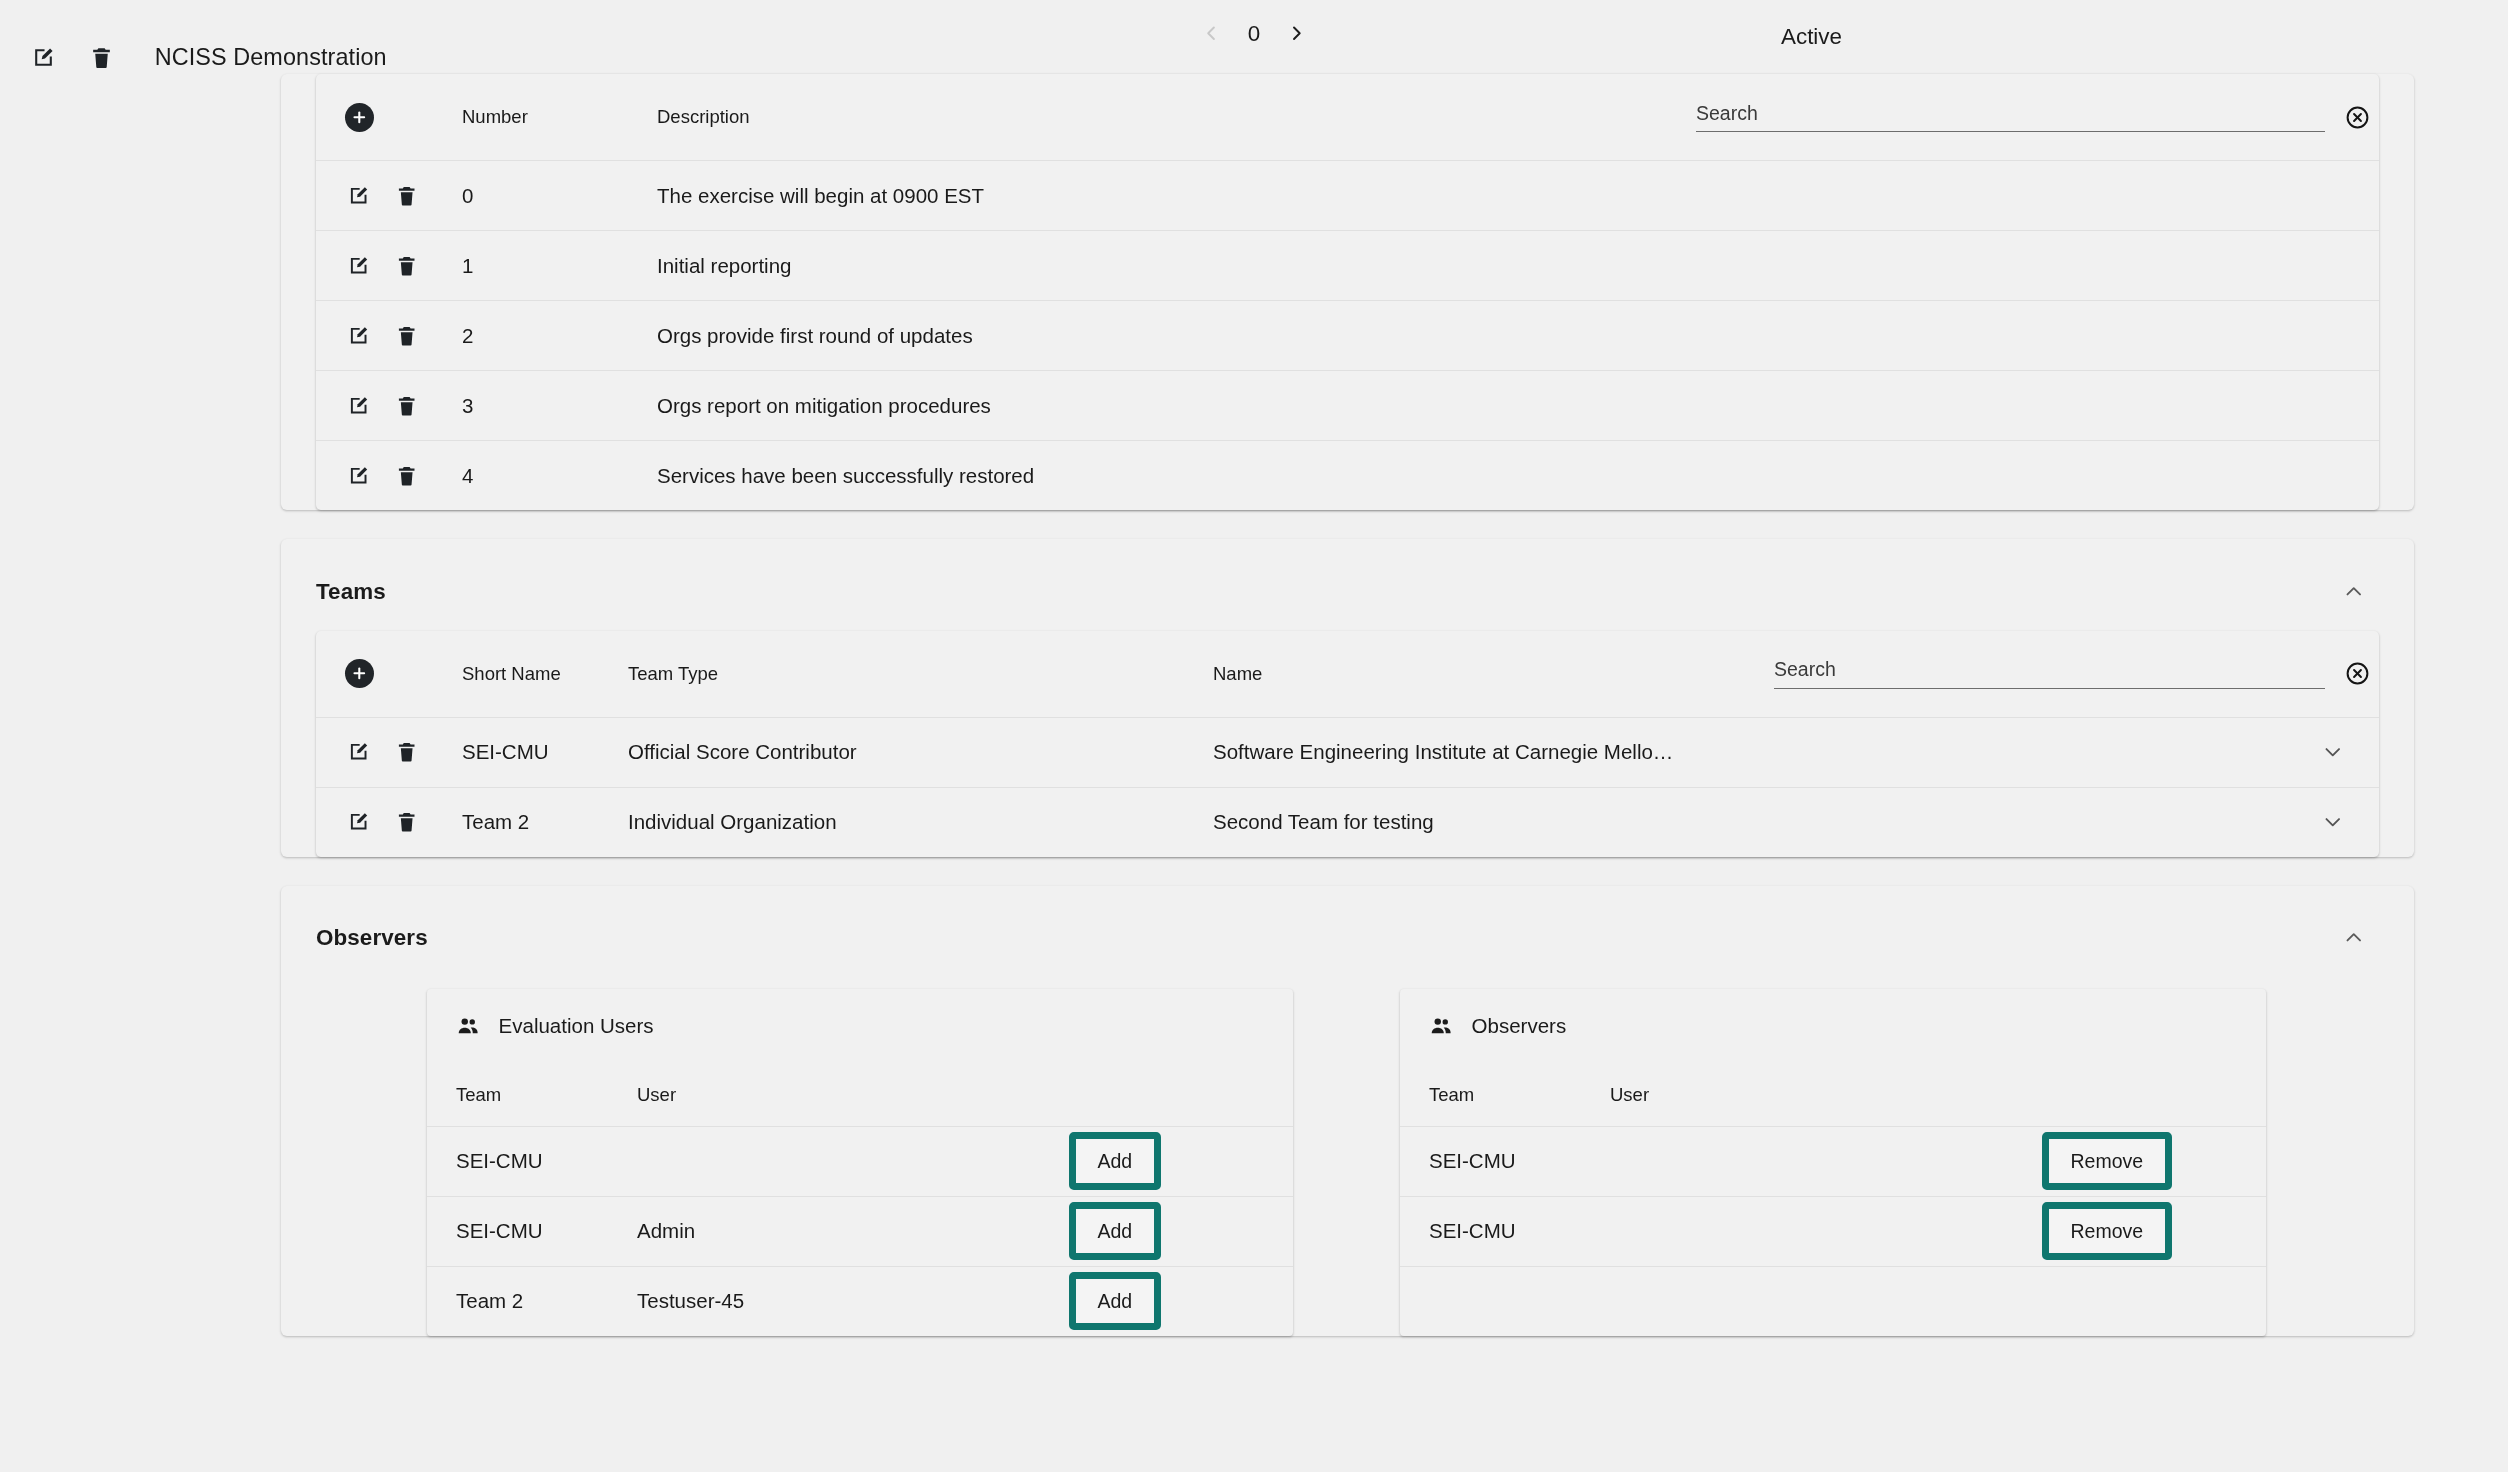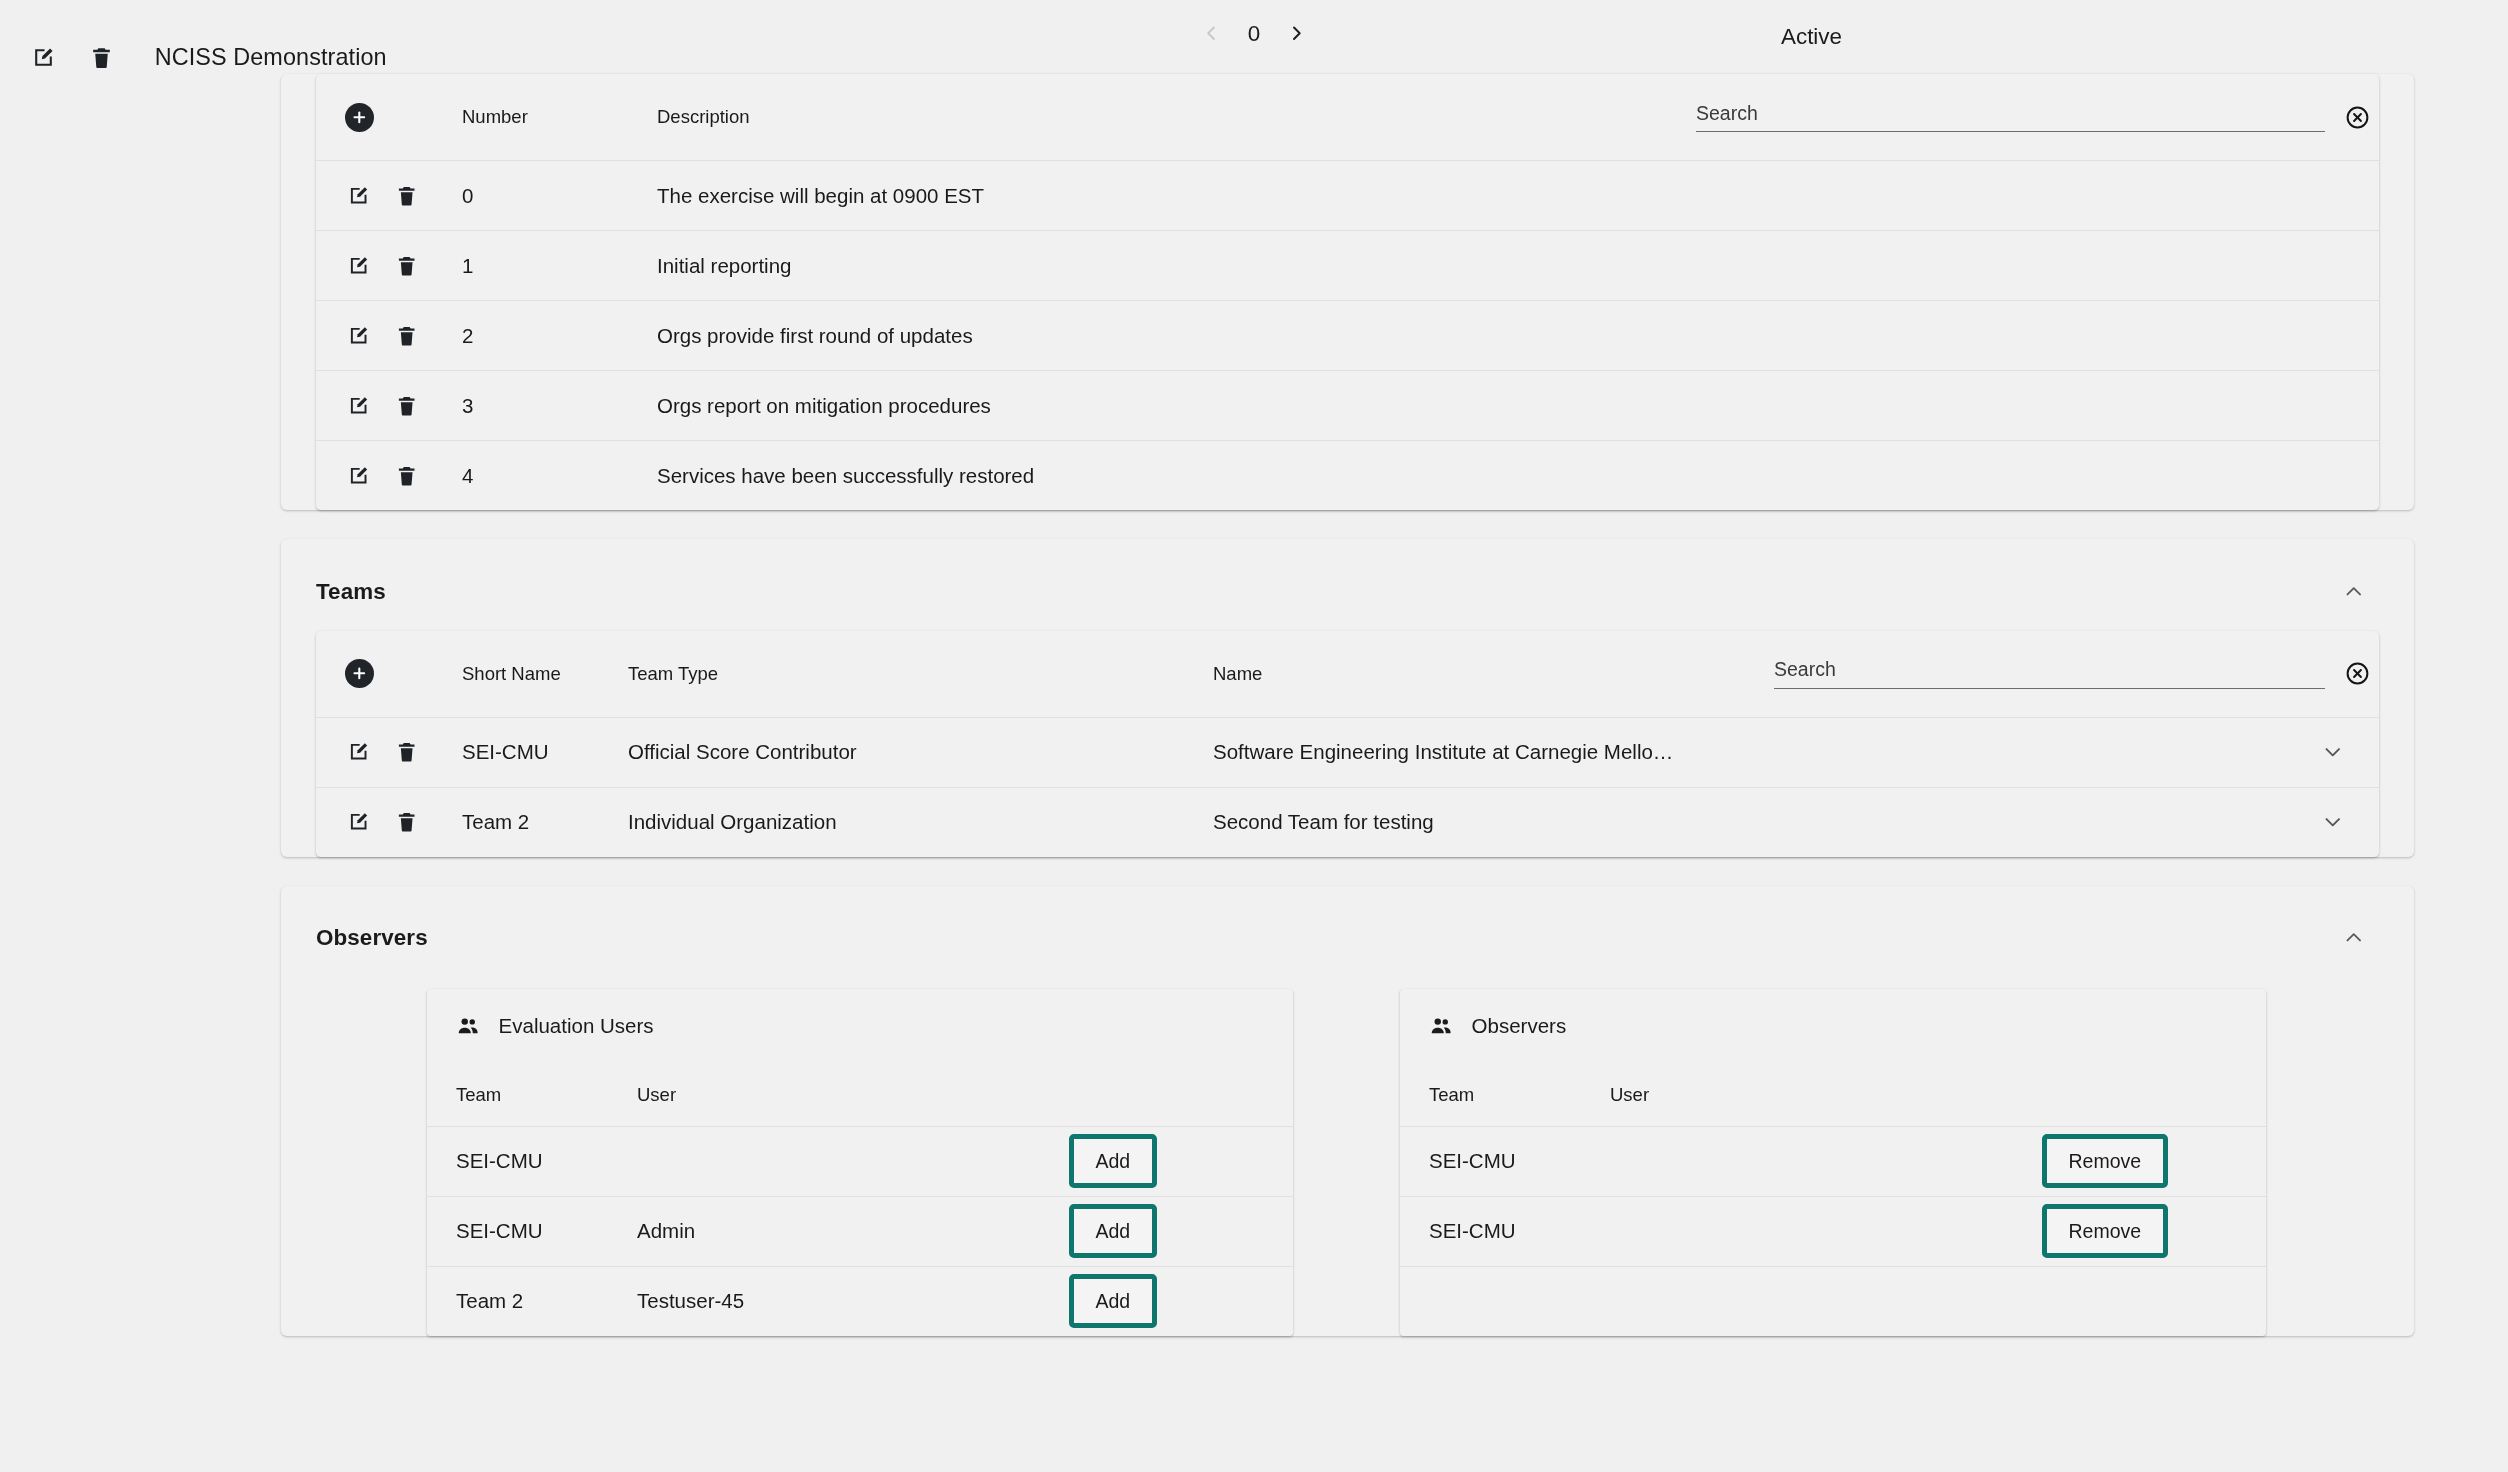--- a/index.html
+++ b/index.html
@@ -228,21 +228,21 @@
   }
   .prow.head { border-top: none; min-height: 62px; }
   .prow.head .pcell { font-size: 18.5px; }
   .prow.blank { min-height: 70px; }
   .pcell { font-size: 20.5px; color: #1a1a1a; }
   .p-team { width: 181px; flex: 0 0 181px; }
   .p-user { flex: 1 1 auto; }
   .p-act  { width: 224px; flex: 0 0 224px; display:flex; align-items:center; }
   .mini-btn {
     background: #f4f4f4;
-    border: 5px solid #0f766e;
+    border: 7px solid #0f766e;
     border-radius: 4.9px;
     font-family: "Liberation Sans", sans-serif;
     font-size: 19.5px;
     color: #1a1a1a;
     padding: 10.7px 21.5px;
     cursor: pointer;
     line-height: 1.15;
   }
 </style>
 </head>

